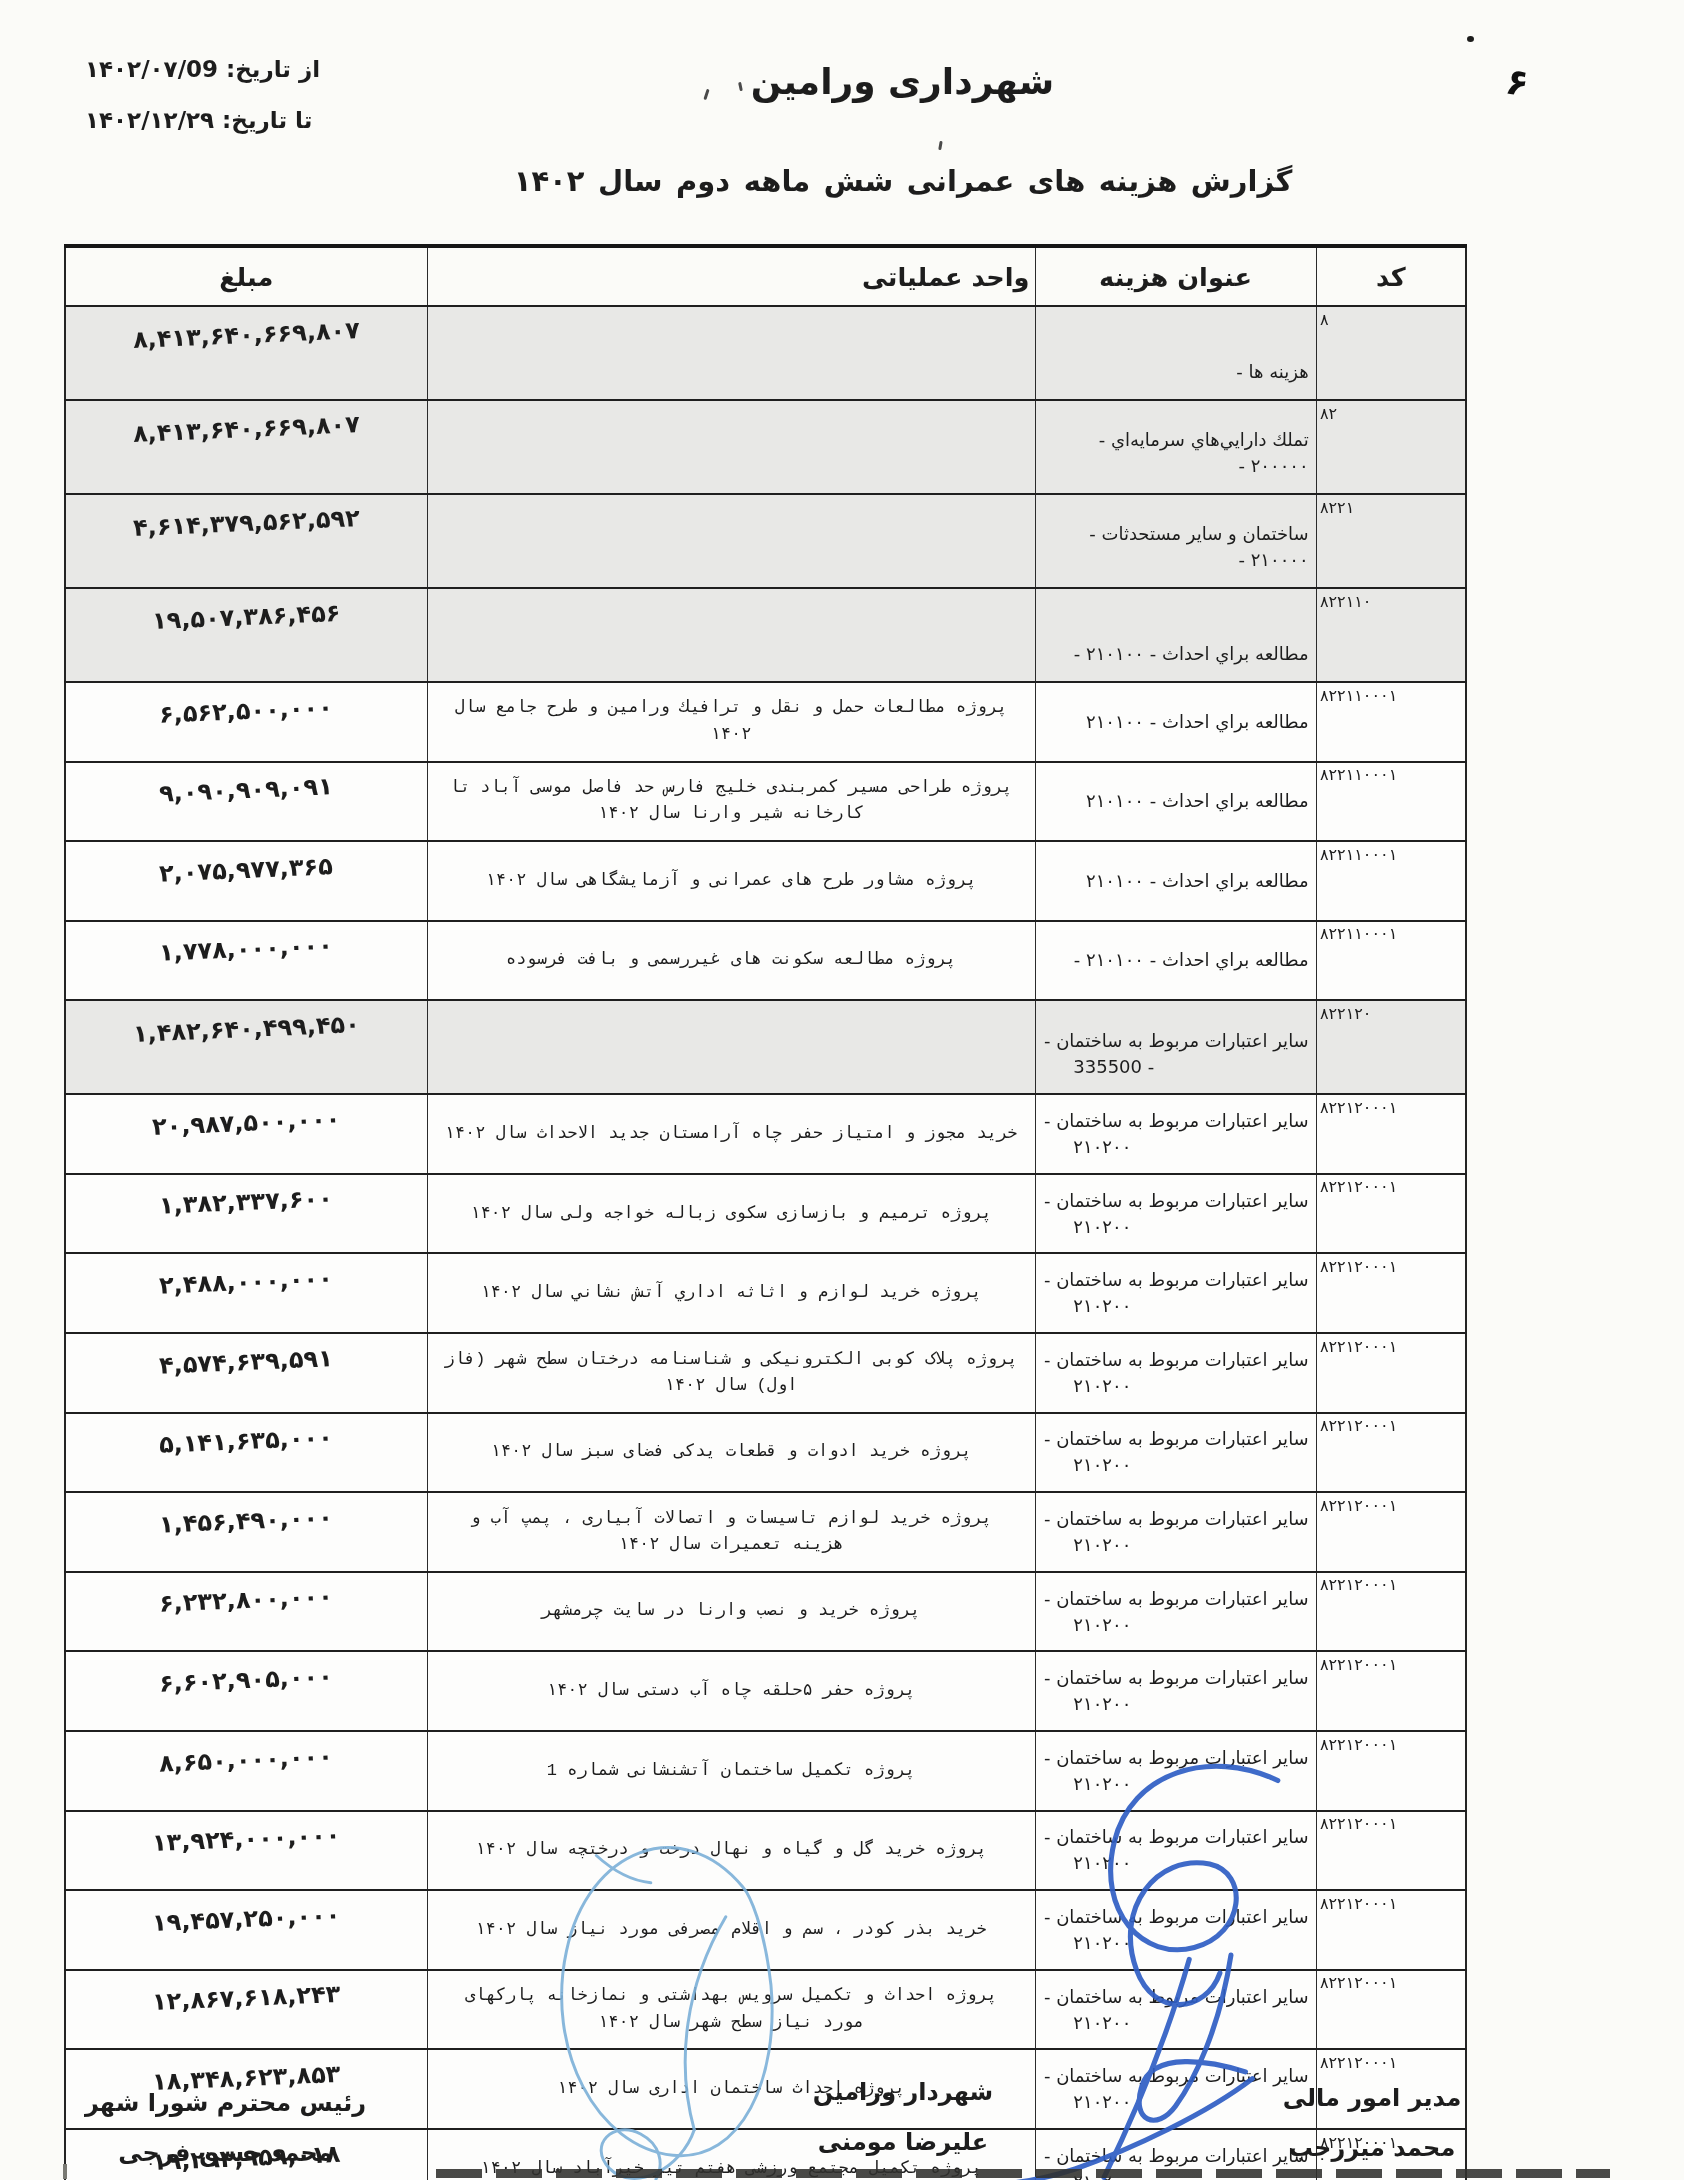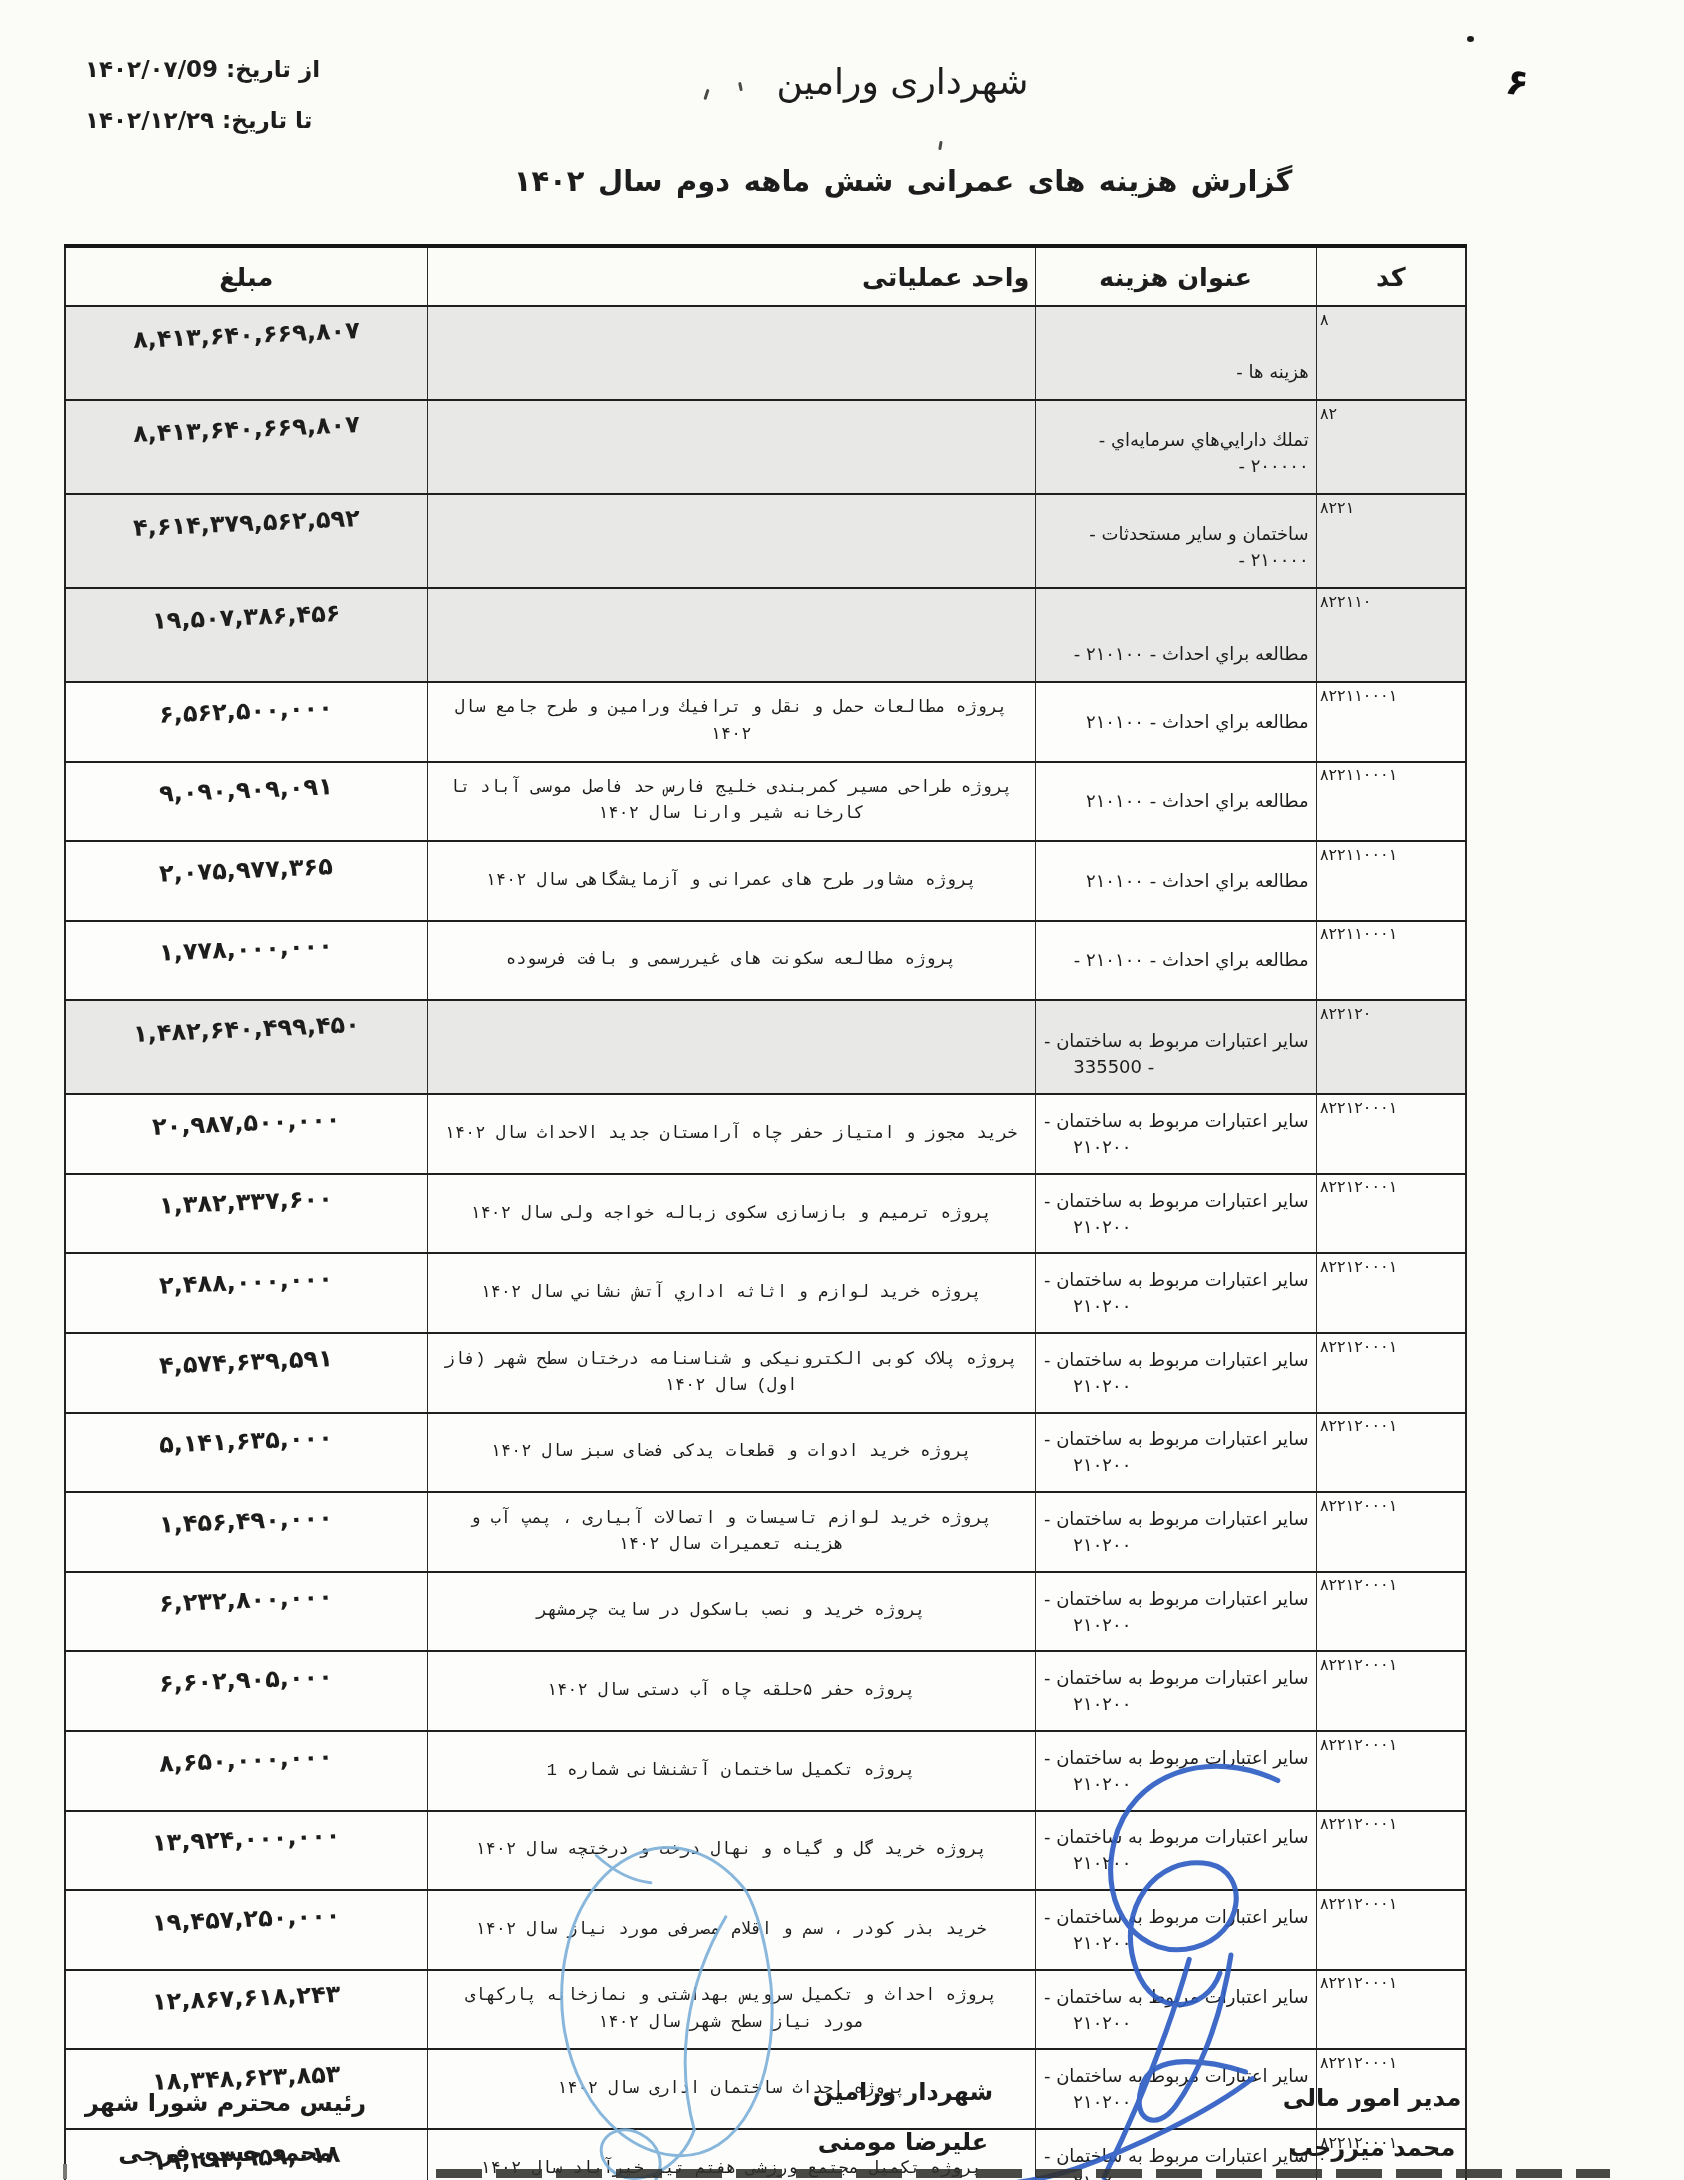--- a/index.html
+++ b/index.html
@@ -4,21 +4,21 @@
 <style>
   html,body{margin:0;padding:0;background:#9a9a9a;}
   .page{
     position:relative;width:1685px;height:2181px;background:#fbfbf8;
     overflow:hidden;font-family:"DejaVu Sans",sans-serif;color:#1d1d1d;
     margin:0 auto;
   }
   
   .org-title{
     position:absolute;top:61px;left:596px;width:613px;text-align:center;
-    font-size:36px;font-weight:normal;direction:rtl;
+    font-size:36px;font-weight:bold;direction:rtl;
   }
   .report-title{
     position:absolute;top:164px;left:460px;width:886px;text-align:center;
     font-size:29px;font-weight:bold;direction:rtl;word-spacing:3.4px;
   }
   .date-line{position:absolute;left:85px;direction:rtl;font-size:23px;font-weight:bold;white-space:nowrap;}
   .date-from{top:56px;}
   .date-to{top:107px;}
   .corner-mark{position:absolute;top:61px;left:1506px;font-size:37px;font-weight:bold;transform:rotate(9deg);color:#101010;}
   .speck{position:absolute;background:#4a4a4a;border-radius:1.7px;}
@@ -231,21 +231,21 @@
           </td>
           <td class="c-op"><span>پروژه خرید لوازم تاسیسات و اتصالات آبیاری ، پمپ آب و هزینه تعمیرات سال ۱۴۰۲</span></td>
           <td class="c-amount"><span class="amt">۱,۴۵۶,۴۹۰,۰۰۰</span></td>
         </tr>
         <tr class="row detail">
           <td class="c-code"><span>۸۲۲۱۲۰۰۰۱</span></td>
           <td class="c-title">
             <span class="t1">ساير اعتبارات مربوط به ساختمان -</span>
             <span class="t2">۲۱۰۲۰۰</span>
           </td>
-          <td class="c-op"><span>پروژه خرید و نصب باسکول در سایت چرمشهر</span></td>
+          <td class="c-op"><span>پروژه خرید و نصب وارنا در سایت چرمشهر</span></td>
           <td class="c-amount"><span class="amt">۶,۲۳۲,۸۰۰,۰۰۰</span></td>
         </tr>
         <tr class="row detail">
           <td class="c-code"><span>۸۲۲۱۲۰۰۰۱</span></td>
           <td class="c-title">
             <span class="t1">ساير اعتبارات مربوط به ساختمان -</span>
             <span class="t2">۲۱۰۲۰۰</span>
           </td>
           <td class="c-op"><span>پروژه حفر ۵حلقه چاه آب دستی سال ۱۴۰۲</span></td>
           <td class="c-amount"><span class="amt">۶,۶۰۲,۹۰۵,۰۰۰</span></td>

